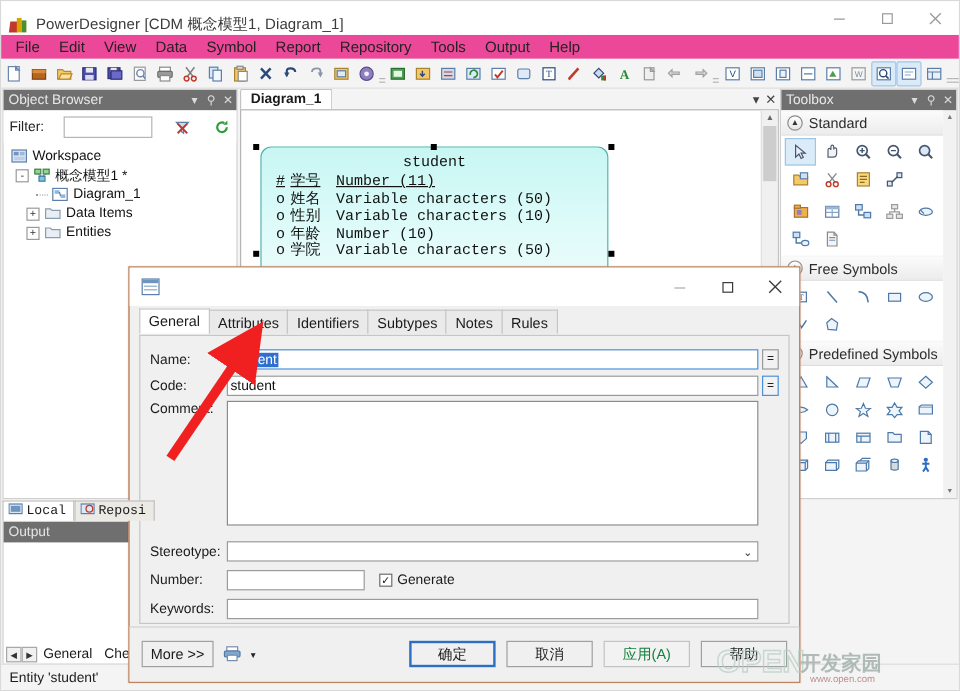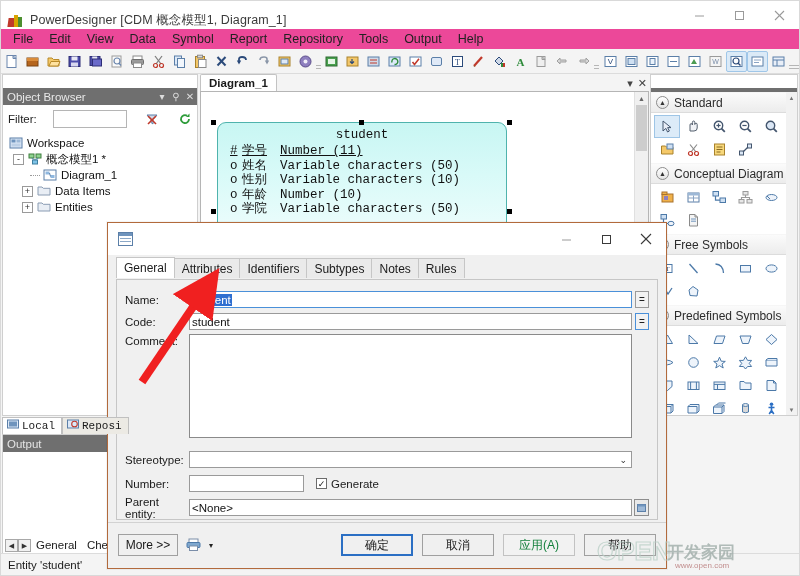--- a/index.html
+++ b/index.html
@@ -35,21 +35,21 @@
   .tb svg{display:block;}
   .tb.active{background:#dbeaf7;border:1px solid #9fc6e8;box-sizing:border-box;border-radius:2px;}
   .tb-sep{width:7px;height:22px;display:flex;align-items:flex-end;justify-content:center;color:#9b9b9b;font-size:9px;}
   .tb-sep i{display:block;width:5px;height:2px;border-top:1px solid #b6b6b6;border-bottom:1px solid #b6b6b6;margin-bottom:3px;}
 
   
   .workspace{position:absolute;left:0;right:0;top:73px;bottom:21px;}
 
   
   .browser{position:absolute;left:1px;top:0;width:196px;bottom:138px;background:#fff;border:1px solid #cfcfcf;box-sizing:border-box;}
-  .panel-head{height:17px;background:#6f6f6f;display:flex;align-items:center;color:#e8e8e8;font-size:11.5px;padding-left:4px;margin-top:13px;}
+  .panel-head{height:17px;background:#6f6f6f;display:flex;align-items:center;color:#e8e8e8;font-size:11.5px;padding-left:4px;}
   .panel-head .ph-title{flex:1;}
   .panel-head .ph-btn{width:14px;text-align:center;color:#dcdcdc;font-size:10px;}
   .filter-row{display:flex;align-items:center;height:22px;padding:3px 4px 2px 5px;gap:16px;background:#fff;}
   .filter-label{font-size:11.5px;color:#222;}
   .filter-input{flex:1;height:16px;border:1px solid #b5b5b5;background:#fff;}
   .filter-ic{width:17px;height:17px;display:flex;align-items:center;justify-content:center;}
   .tree{padding:3px 0 0 5px;font-size:11.5px;color:#111;}
   .tnode{display:flex;align-items:center;height:16px;white-space:nowrap;}
   .texp{width:11px;height:11px;border:1px solid #9a9a9a;background:#fff;font-size:9px;line-height:9px;text-align:center;color:#333;margin-right:3px;box-sizing:border-box;}
   .tspacer{display:inline-block;}
@@ -696,24 +696,20 @@
             </div>
           <div class="titem">
               <svg width="15" height="15">
                 <rect x="1.5" y="9" width="4" height="4" fill="#dbe7f5" stroke="#44566e"></rect>
                 <rect x="9.5" y="2" width="4" height="4" fill="#dbe7f5" stroke="#44566e"></rect>
                 <line x1="5" y1="10" x2="10" y2="5" stroke="#44566e" stroke-width="1.2"></line>
               </svg>
             </div>
         </div>
 
-        <div class="grp-head">
-          <span class="grp-chev">▲</span>
-          <span class="grp-title">Conceptual Diagram</span>
-        </div>
         <div class="grp-items">
           <div class="titem">
               <svg width="15" height="15">
                 <rect x="2" y="4" width="11" height="8" fill="#f0b14a" stroke="#a9722c"></rect>
                 <rect x="2" y="2" width="5" height="2.5" fill="#f0b14a" stroke="#a9722c"></rect>
                 <rect x="4" y="6" width="4" height="4" fill="#8e7fbf"></rect>
               </svg>
             </div>
           <div class="titem">
               <svg width="15" height="15">
@@ -1001,32 +997,20 @@
         <div style="width:17px;"></div>
       </div>
 
       <div class="frow" style="margin-top:5px;">
         <span class="flabel">Number:</span>
         <div class="fsmall"></div>
         <div class="chk">✓</div>
         <span class="chklabel">Generate</span>
       </div>
 
-      <div class="frow" style="margin-top:5px;">
-        <span class="flabel">Parent entity:</span>
-        <div class="ftext">
-          <span>&lt;None&gt;</span>
-        </div>
-        <div class="fselbtn">
-          <svg width="10" height="10">
-              <rect x="0.5" y="1.5" width="8" height="7" fill="#9db8d6" stroke="#5b7fa8"></rect>
-              <rect x="0.5" y="1.5" width="8" height="2" fill="#6f94bd"></rect>
-            </svg>
-        </div>
-      </div>
 
       <div class="frow" style="margin-top:5px;">
         <span class="flabel">Keywords:</span>
         <div class="ftext"></div>
         <div style="width:17px;"></div>
       </div>
 
     </div>
 
     <div class="dlg-foot">

